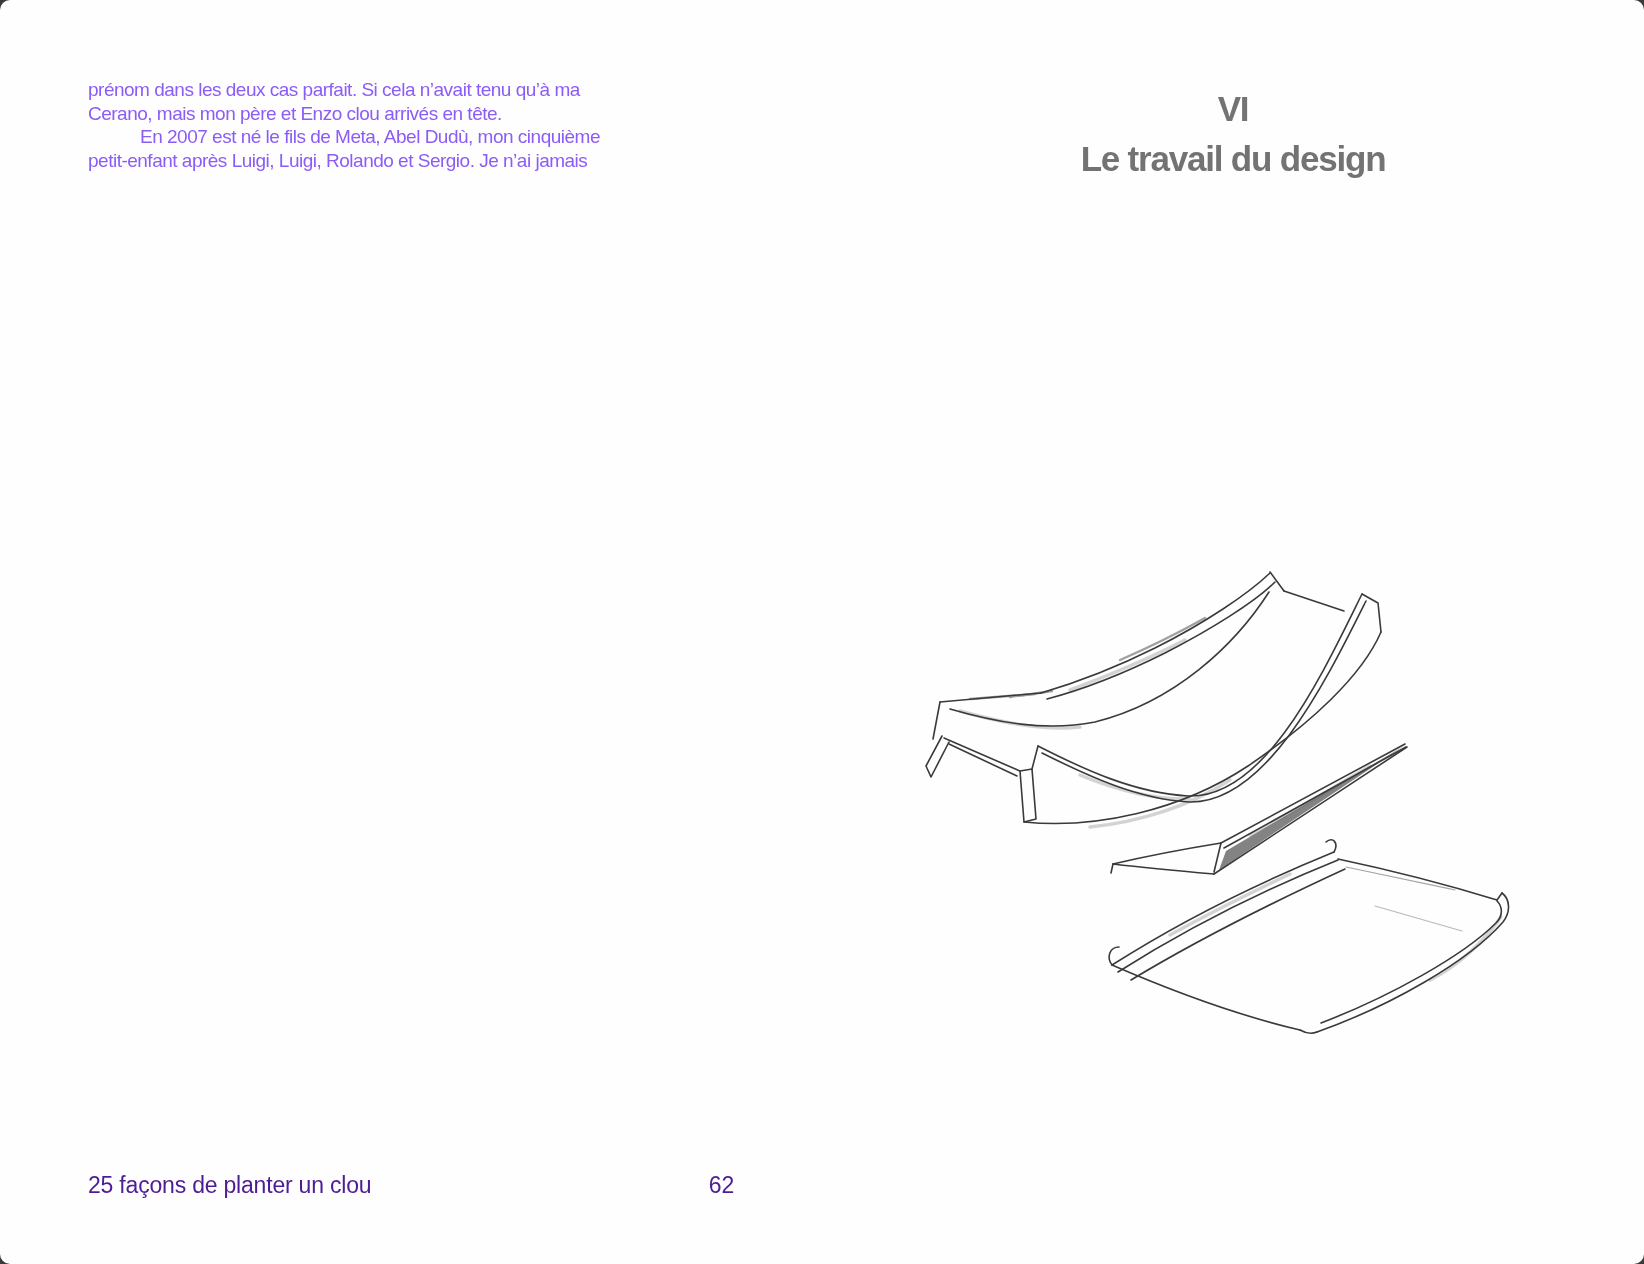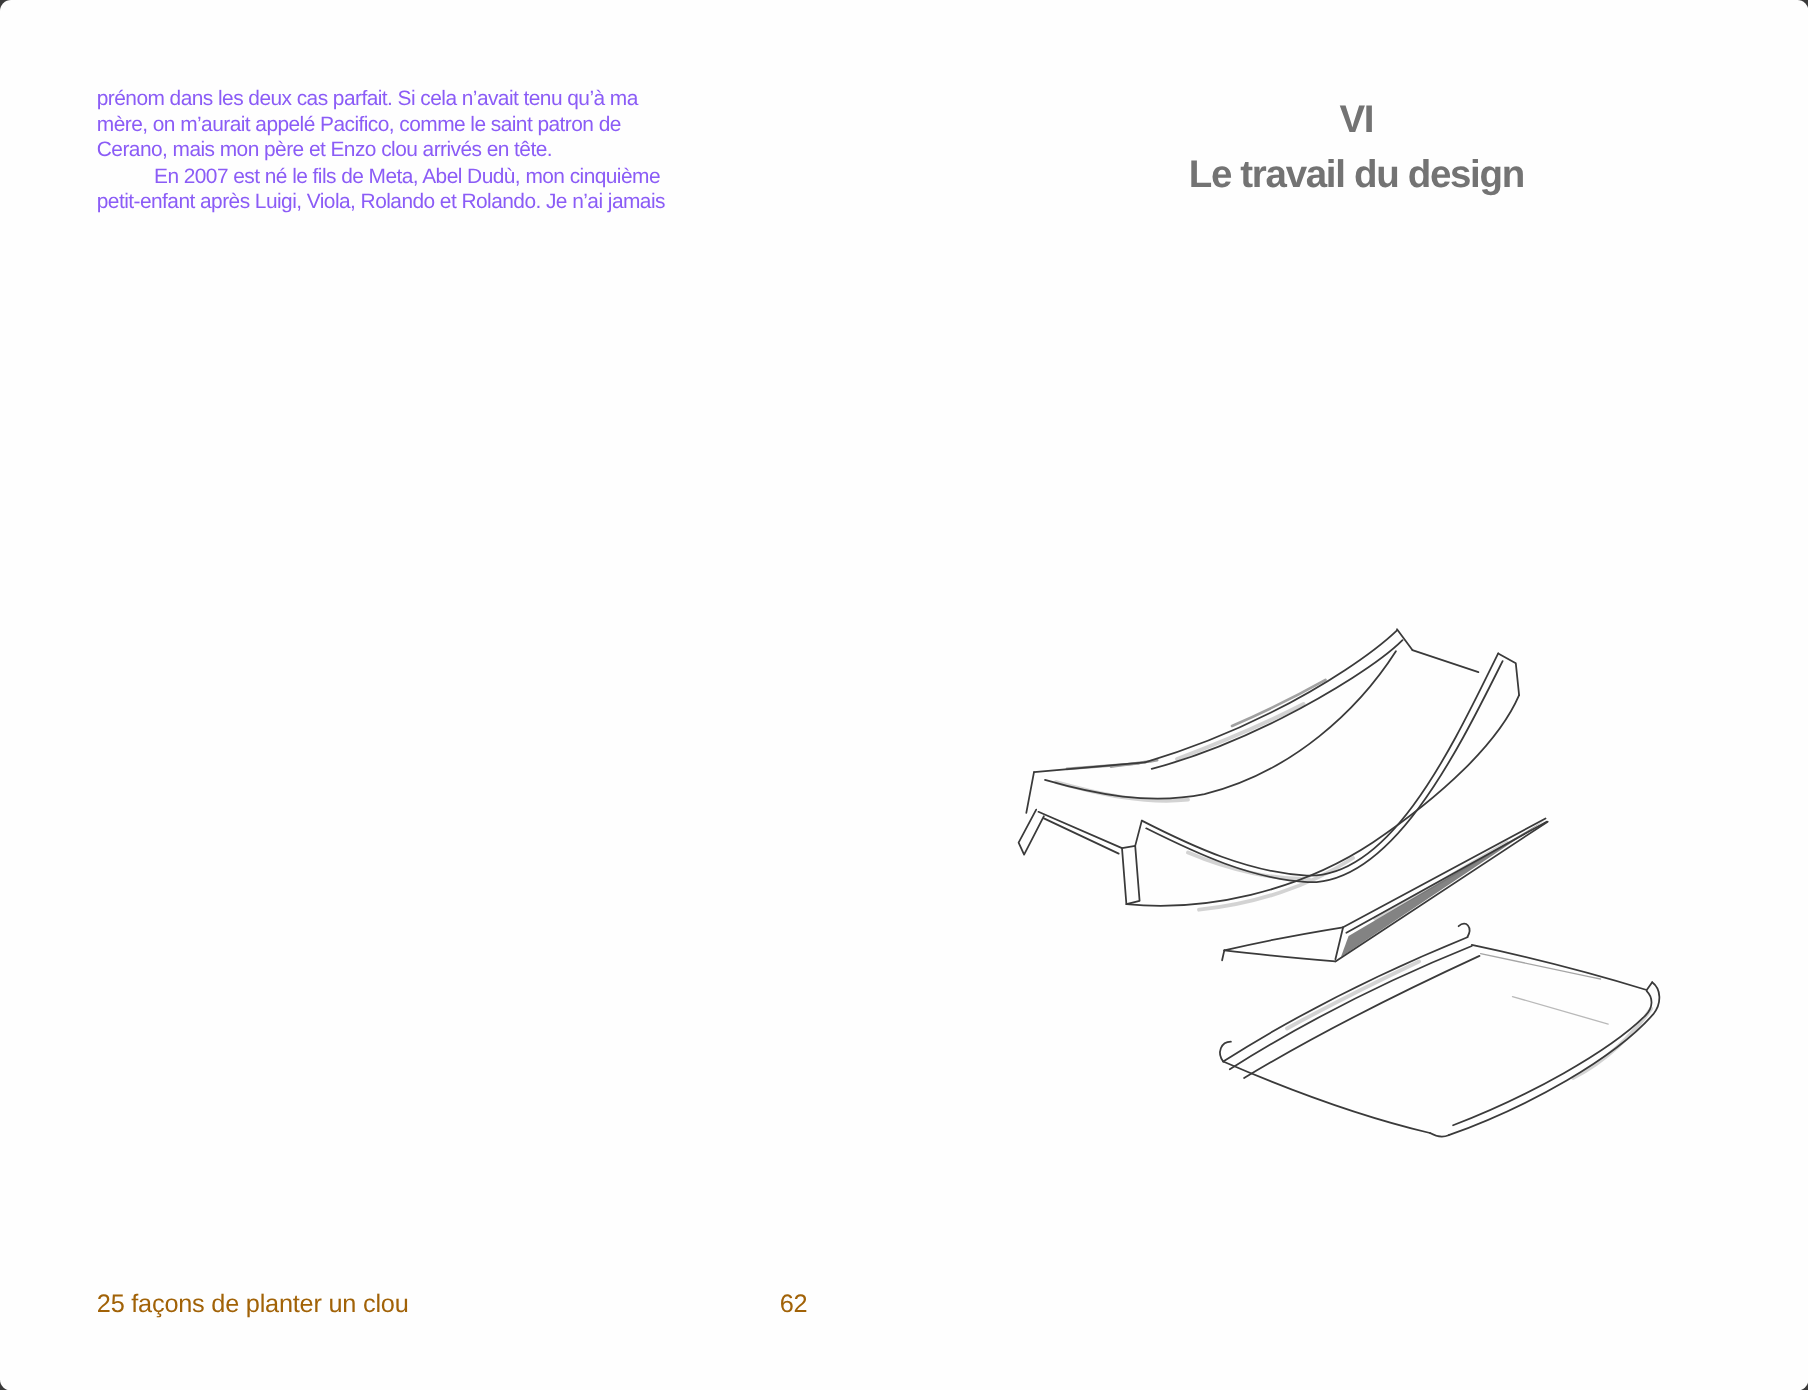--- a/index.html
+++ b/index.html
@@ -45,21 +45,21 @@
     position: absolute;
     left: 88px;
     top: 1172px;
     width: 646px;
     display: flex;
     justify-content: space-between;
     align-items: flex-start;
     font-size: 23px;
     line-height: 26px;
     letter-spacing: -0.2px;
-    color: #a16207;
+    color: #4c1d95;
   }
 
   
   .chapter-heading {
     position: absolute;
     left: 0;
     top: 84px;
     width: 100%;
     text-align: center;
     font-size: 35px;
@@ -80,26 +80,25 @@
 </style>
 </head>
 <body>
 
 <div class="spread">
 
   <div class="page page-left">
     <div class="body-text">
       <div class="para">
           <div>prénom dans les deux cas parfait. Si cela n’avait tenu qu’à ma</div>
-          <div>mère, on m’aurait appelé Pacifico, comme le saint patron de</div>
           <div>Cerano, mais mon père et Enzo clou arrivés en tête.</div>
         </div>
       <div class="para para-indent">
           <div>En 2007 est né le fils de Meta, Abel Dudù, mon cinquième</div>
-          <div>petit-enfant après Luigi, Viola, Rolando et Rolando. Je n’ai jamais</div>
+          <div>petit-enfant après Luigi, Luigi, Rolando et Sergio. Je n’ai jamais</div>
         </div>
     </div>
 
     <div class="footer-row">
       <span>25 façons de planter un clou</span>
       <span>62</span>
     </div>
   </div>
 
   <div class="page page-right">

